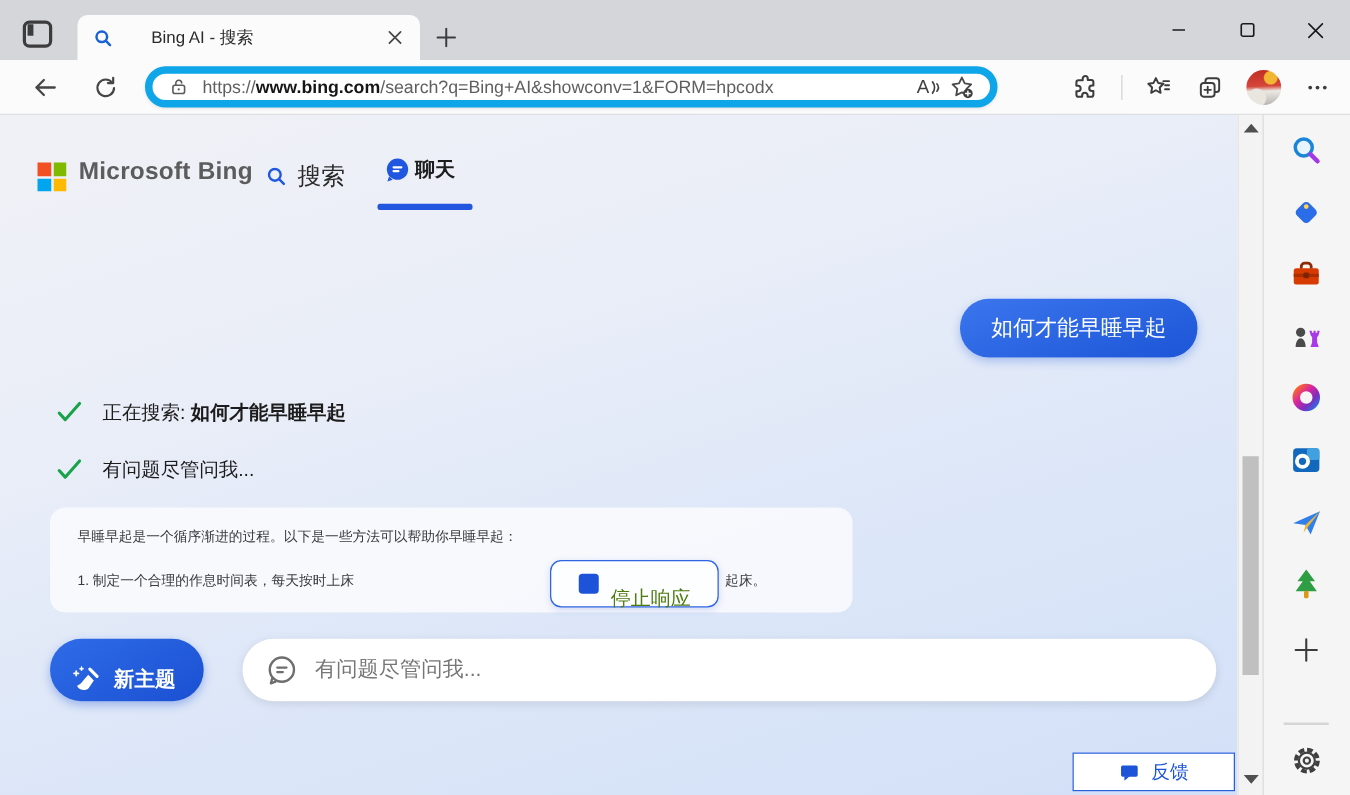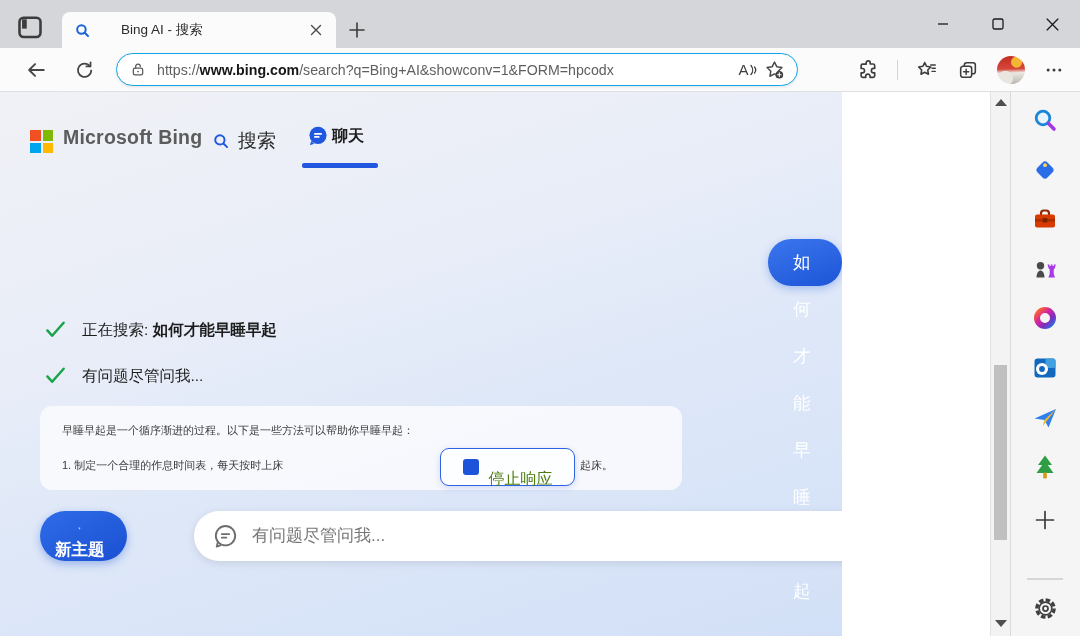--- a/index.html
+++ b/index.html
@@ -14,37 +14,37 @@
   .tab-title { flex:1; font-size:13.5px; color:#2b2b2b; margin-left:10px; white-space:nowrap; overflow:hidden; }
   .tab-close { width:20px; height:20px; display:flex; align-items:center; justify-content:center; border-radius:4px; cursor:pointer; }
   .newtab { position:absolute; left:346px; top:19px; width:22px; height:22px; display:flex; align-items:center; justify-content:center; cursor:pointer; }
   .win-controls { position:absolute; right:0; top:0; height:48px; display:flex; }
   .win-btn { width:55px; height:48px; display:flex; align-items:center; justify-content:center; cursor:pointer; }
 
   
   .toolbar { position:absolute; top:48px; left:0; width:1080px; height:44px; background:#fbfbfc; border-bottom:1px solid #dedfe1; }
   .nav-btn { position:absolute; top:10px; width:24px; height:24px; display:flex; align-items:center; justify-content:center; cursor:pointer; }
   .btn-back { left:24px; } .btn-refresh { left:72px; }
-  .url-pill { position:absolute; left:116px; top:5px; width:682px; height:33px; background:#fff; border:1px solid #0ea5e9;
+  .url-pill { position:absolute; left:116px; top:5px; width:682px; height:33px; background:#fff; border:6px solid #0ea5e9;
               border-radius:17px; box-shadow:0 1px 3px rgba(0,0,0,.10); display:flex; align-items:center; padding:0 10px 0 13px; }
   .url-text { flex:1; font-size:14.2px; color:#5f5f5f; margin-left:11px; white-space:nowrap; overflow:hidden; }
   .url-host { color:#161616; font-weight:700; }
   .pill-icon { width:26px; height:24px; display:flex; align-items:center; justify-content:center; cursor:pointer; position:relative; }
   .read-aloud-a { font-size:15px; color:#3f3f3f; font-weight:400; }
   .toolbar-right { position:absolute; right:14px; top:7px; height:30px; display:flex; align-items:center; gap:17px; }
   .tb-icon { width:24px; height:24px; display:flex; align-items:center; justify-content:center; cursor:pointer; }
   .tb-divider { width:1px; height:20px; background:#d4d4d4; }
   .avatar { width:28px; height:28px; border-radius:50%; cursor:pointer;
             background:
               radial-gradient(circle at 70% 22%, #f2b632 0 5px, rgba(0,0,0,0) 6px),
               radial-gradient(circle at 30% 80%, #e9e6e0 0 7px, rgba(0,0,0,0) 8px),
               linear-gradient(178deg, #c22d22 0%, #d5463a 46%, #ece8e2 60%, #b7b4b0 100%); }
 
   
-  .content { position:absolute; top:92px; left:0; width:842px; height:544px; overflow:hidden;
+  .content { position:absolute; top:92px; left:0; width:990px; height:544px; overflow:hidden;
              background:linear-gradient(163deg,#f0f1f6 0%,#eaeef8 32%,#dde7f8 62%,#d2e0f7 100%); }
 
   .ms-logo { position:absolute; left:30px; top:38px; width:23px; height:23px; display:grid;
              grid-template-columns:10.5px 10.5px; grid-template-rows:10.5px 10.5px; gap:2px; cursor:pointer; }
   .brand { position:absolute; left:63px; top:34px; font-size:19.5px; font-weight:600; color:#5c5c5c; letter-spacing:.2px; }
 
   .nav-search { position:absolute; left:212px; top:36px; display:flex; align-items:center; gap:8px; cursor:pointer; }
   .nav-search-label { font-size:19px; color:#2a2a2a; }
   .nav-chat { position:absolute; left:307px; top:33px; display:flex; align-items:center; gap:3px; cursor:pointer; }
   .nav-chat-label { font-size:16px; font-weight:700; color:#1d1d1d; }
@@ -65,21 +65,21 @@
   .answer-tail { position:absolute; left:518px; top:0; }
 
   .stop-btn { position:absolute; left:440px; top:356px; width:135px; height:38px; border-radius:9px;
               background:#fdfeff; border:1.5px solid #2e63e2; display:flex; align-items:center; justify-content:center;
               gap:10px; cursor:pointer; box-shadow:0 2px 6px rgba(40,80,200,.18); }
   .stop-square { width:16px; height:16px; border-radius:3px; background:#1d53d8; }
   .stop-label { font-size:16px; color:#4d7c0f;margin-top:24px; }
 
   .new-topic { position:absolute; left:40px; top:419px; height:50px; border-radius:25px; padding:16px 22px 0 15px;
                display:flex; align-items:center; gap:9px; cursor:pointer; color:#fff; font-size:16.5px; font-weight:600;
-               background:linear-gradient(150deg,#2f6ce8 0%,#1a50d2 100%); box-shadow:0 3px 8px rgba(26,80,210,.35);flex-direction:column; }
+               background:linear-gradient(150deg,#2f6ce8 0%,#1a50d2 100%); box-shadow:0 3px 8px rgba(26,80,210,.35); }
   .chat-input-wrap { position:absolute; left:194px; top:419px; width:779px; height:50px; border-radius:25px; background:#fff;
                      box-shadow:0 2px 8px rgba(0,0,0,.10); display:flex; align-items:center; padding:0 18px; gap:13px; }
   .chat-input { flex:1; border:none; outline:none; font-size:17px; color:#222; background:transparent;
                 font-family:"Liberation Sans","DejaVu Sans",sans-serif; }
   .chat-input::placeholder { color:#767676; }
 
   .feedback-btn { position:absolute; left:858px; top:510px; width:130px; height:31px; background:#fff;
                   border:1.5px solid #2a5fdf; display:flex; align-items:center; justify-content:center; gap:9px; cursor:pointer; }
   .feedback-label { font-size:15px; color:#1d53d8; }
 

